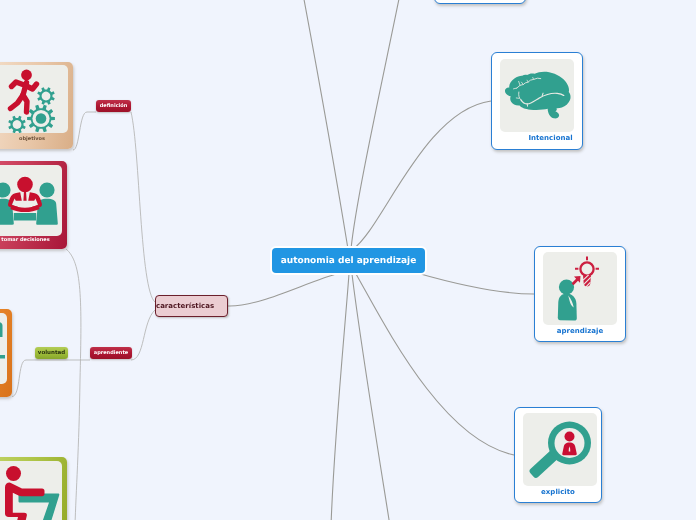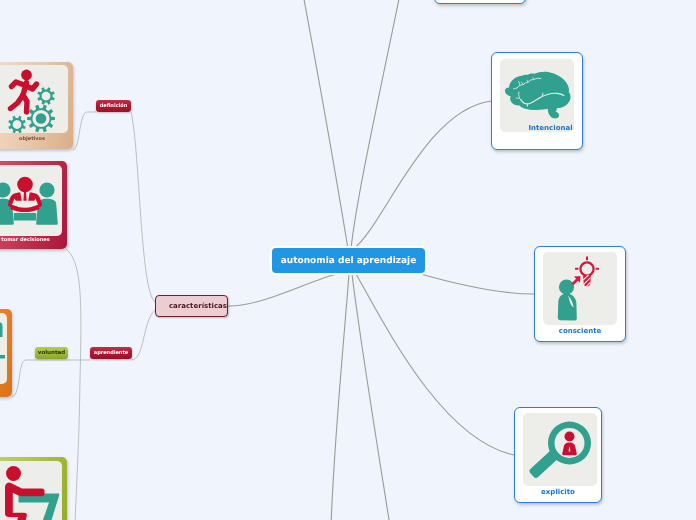--- a/index.html
+++ b/index.html
@@ -23,21 +23,21 @@
 .ccard{position:absolute;box-sizing:border-box;border-radius:5px;overflow:hidden;
   box-shadow:1px 2px 3px rgba(90,80,60,.28);}
 .ccard .thumb{position:absolute;background:#edeeea;border-radius:5px;overflow:hidden;}
 .ccard .cap{position:absolute;font-size:5px;font-weight:bold;line-height:1;white-space:nowrap;
   text-align:center;left:0;right:0;}
 
 .badge{position:absolute;box-sizing:border-box;border-radius:3px;
   display:flex;align-items:center;justify-content:center;white-space:nowrap;font-weight:bold;
   box-shadow:0 1px 2px rgba(80,70,50,.3);}
 .rbox{position:absolute;box-sizing:border-box;border-radius:4px;
-  display:flex;align-items:center;justify-content:flex-end;white-space:nowrap;font-weight:bold;
+  display:flex;align-items:center;justify-content:flex-start;white-space:nowrap;font-weight:bold;
   box-shadow:1px 1px 2px rgba(80,70,50,.3);}
 svg{display:block;}
 </style>
 </head>
 <body>
 
 <div id="stage">
 
 <svg id="edges" viewBox="0 0 696 520" width="696" height="520">
 
@@ -86,21 +86,21 @@
         <path stroke-width="0.8" d="M32,21.5 L31,19"></path>
         <path stroke-width="1.0" d="M16.2,37.5 C15.6,42 16.5,45.5 18.5,47.5"></path>
         <path stroke-width="0.9" d="M13.5,45 L16.5,45.5"></path>
         <path stroke-width="1.5" d="M18.5,47.5 C20,50.5 22.5,52.5 25.5,52.5 C29,52.5 33,48.5 38,45 C44,41 51,38.5 57,39.2 C60,39.6 62.5,40.6 64,41.8"></path>
         <path stroke-width="1.1" d="M41,42.3 L42,38.8"></path>
         <path stroke-width="1.1" d="M25,52.3 L25.5,55.5"></path>
       </g>
       </g>
     </svg>
   </div>
-  <div class="cap" style="top:72px;padding-left:27px;">Intencional</div>
+  <div class="cap" style="top:82px;padding-left:27px;">Intencional</div>
 </div>
 
 <div class="bcard" style="left:534px;top:246px;width:92px;height:96px;">
   <div class="thumb" style="left:7.5px;top:4.5px;width:74.5px;height:73.5px;">
     <svg viewBox="0 0 74 73" width="74" height="73">
       <g fill="#31a08f">
         <circle cx="23.5" cy="35" r="7.6"></circle>
         <path d="M23.5,41.5 C18.6,41.5 15.6,45 15.3,50 L14.8,65.5 C14.8,67.1 15.6,68.1 17.1,68.3 L31.5,68.6 C32.9,68.6 33.8,67.7 33.8,66.3 L33.4,51.5 C33.1,46 29.4,41.5 23.5,41.5 Z"></path>
       </g>
       <path fill="#edeeea" d="M25.2,43.6 C28.2,47.5 30,51 30.7,55.5 C28.6,54.2 27.2,51.8 26.5,48.5 Z"></path>
@@ -112,21 +112,21 @@
       </g>
       <path fill="#cc1f40" d="M40,23.5 L48,23.5 L47.3,31.2 C47.1,33.4 45.8,34.5 44,34.5 C42.2,34.5 40.9,33.4 40.7,31.2 Z"></path>
       <g stroke="#edeeea" stroke-width="1.1">
         <path d="M40.1,28.1 L45.6,22.8"></path>
         <path d="M40.5,32.6 L47.7,25.4"></path>
         <path d="M43,34.8 L47.3,30.4"></path>
       </g>
       <path fill="#cc1f40" d="M37.5,24 L31,24.6 L33.1,26.8 L28.6,31.3 L30.5,33.2 L35,28.7 L37,30.8 Z"></path>
     </svg>
   </div>
-  <div class="cap" style="top:81px;">consciente</div>
+  <div class="cap" style="top:81px;">aprendizaje</div>
 </div>
 
 <div class="bcard" style="left:514px;top:407px;width:88px;height:96px;">
   <div class="thumb" style="left:7.5px;top:4.5px;width:74.5px;height:73.5px;">
     <svg viewBox="0 0 74 73" width="74" height="73">
       <rect fill="#31a08f" x="4.72" y="45.5" width="32.56" height="11" rx="3.2" transform="rotate(-42.51 21 51)"></rect>
       <circle cx="46.5" cy="30" r="21.5" fill="#31a08f"></circle>
       <circle cx="46.5" cy="30" r="15" fill="#edeeea"></circle>
       <g fill="#c90e33">
         <circle cx="46.5" cy="23.5" r="5"></circle>

